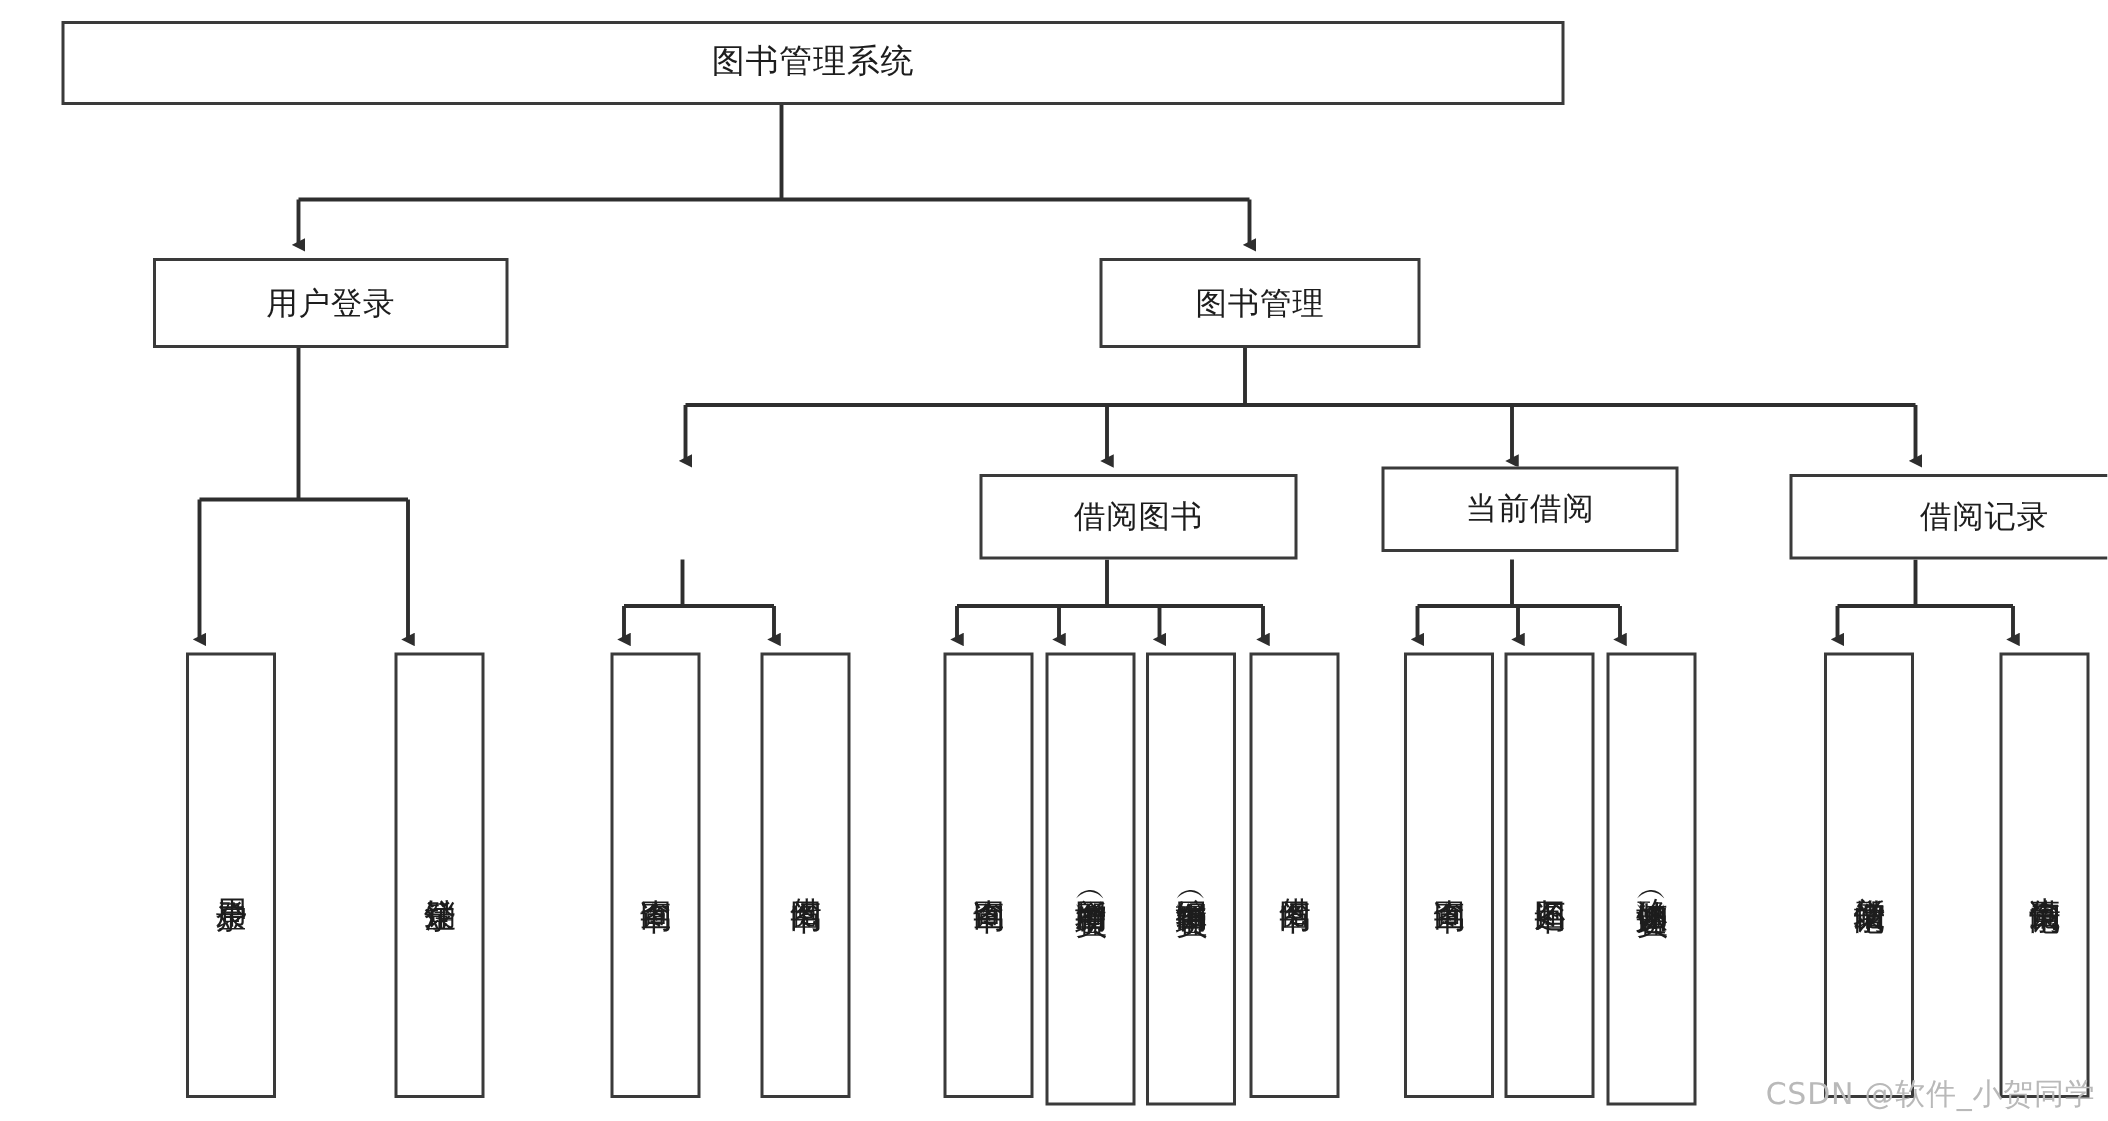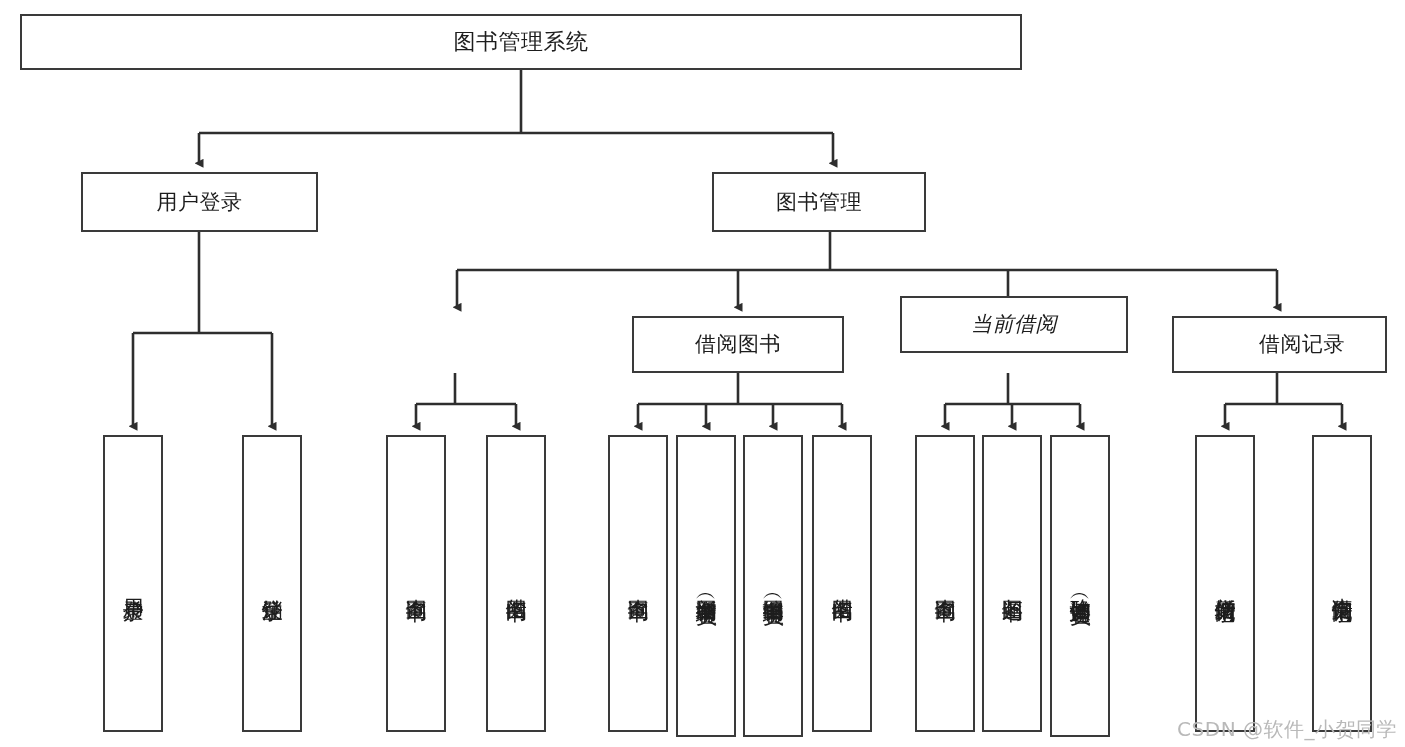--- a/index.html
+++ b/index.html
@@ -28,20 +28,21 @@
   .node {
     position: absolute;
     box-sizing: border-box;
     border: 2px solid #3a3a3a;
     background: #ffffff;
     display: flex;
     align-items: center;
     justify-content: center;
     color: #1d1d1d;
     line-height: 1.08;
+    margin-left: 21px;
   }
   .node.horiz {
     font-size: 21px;
     letter-spacing: 0.5px;
   }
   .node.vert {
     writing-mode: vertical-rl;
     text-orientation: upright;
     font-size: 21px;
     letter-spacing: 1px;
@@ -117,21 +118,21 @@
       <path d="M1342,404 L1342,426" marker-end="url(#arrow)"></path>
     </g>
   </svg>
 
   <div class="node horiz root" style="left:20px; top:14px; width:1002px; height:56px;">图书管理系统</div>
 
   <div class="node horiz" style="left:81px; top:172px; width:237px; height:60px;">用户登录</div>
   <div class="node horiz" style="left:712px; top:172px; width:214px; height:60px;">图书管理</div>
 
   <div class="node horiz" style="left:632px; top:316px; width:212px; height:57px;">借阅图书</div>
-  <div class="node horiz" style="left:900px; top:296px; width:228px; height:57px;font-style:italic;">当前借阅</div>
+  <div class="node horiz" style="left:900px; top:311px; width:198px; height:57px;">当前借阅</div>
   <div class="node horiz" style="left:1172px; top:316px; width:215px; height:57px;padding-left:45px;">借阅记录</div>
 
   <div class="node vert" style="left:103px; top:435px; width:60px; height:297px;">用户登录</div>
   <div class="node vert" style="left:242px; top:435px; width:60px; height:297px;">注销登录</div>
 
   <div class="node vert" style="left:386px; top:435px; width:60px; height:297px;">查询图书</div>
   <div class="node vert" style="left:486px; top:435px; width:60px; height:297px;">借阅图书</div>
 
   <div class="node vert" style="left:608px; top:435px; width:60px; height:297px;">查询图书</div>
   <div class="node vert" style="left:676px; top:435px; width:60px; height:302px;">新增图书（管理员）</div>

